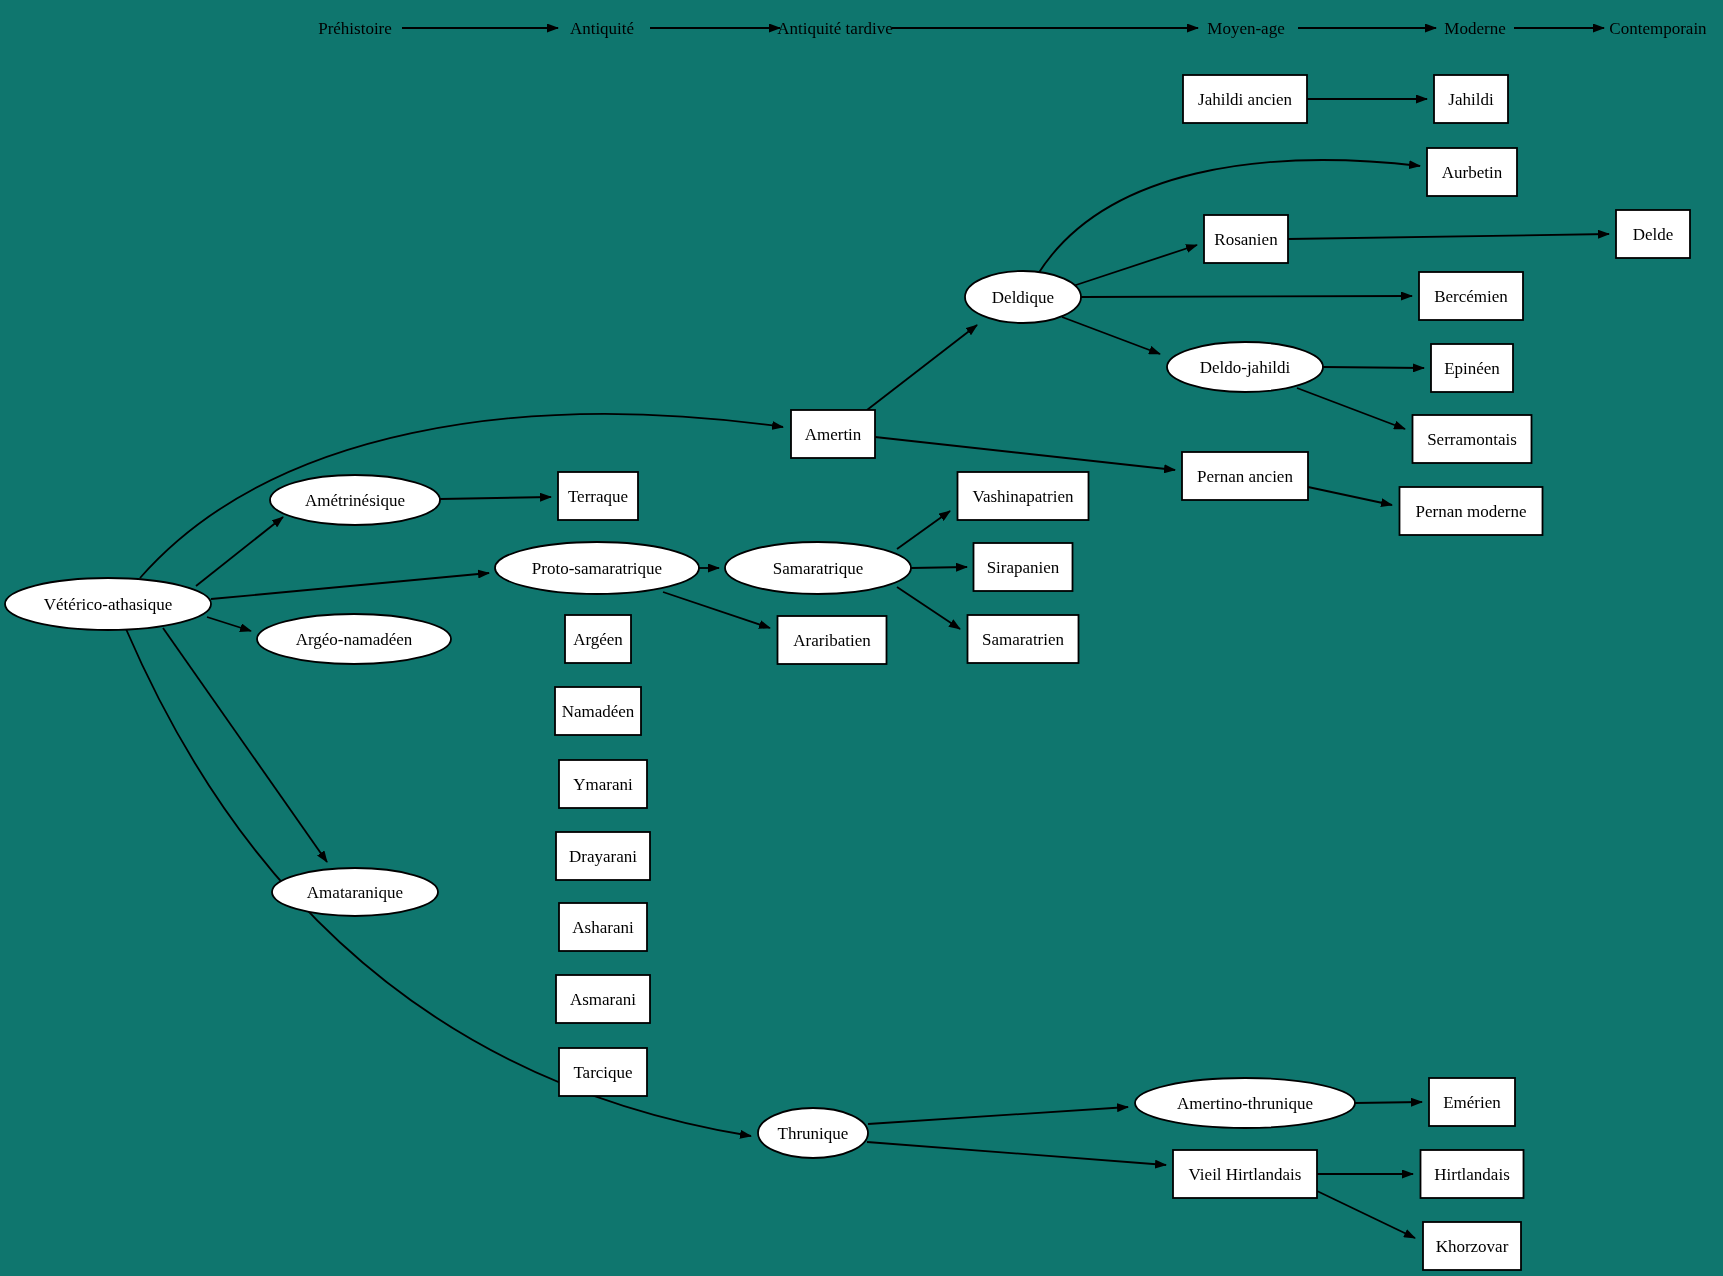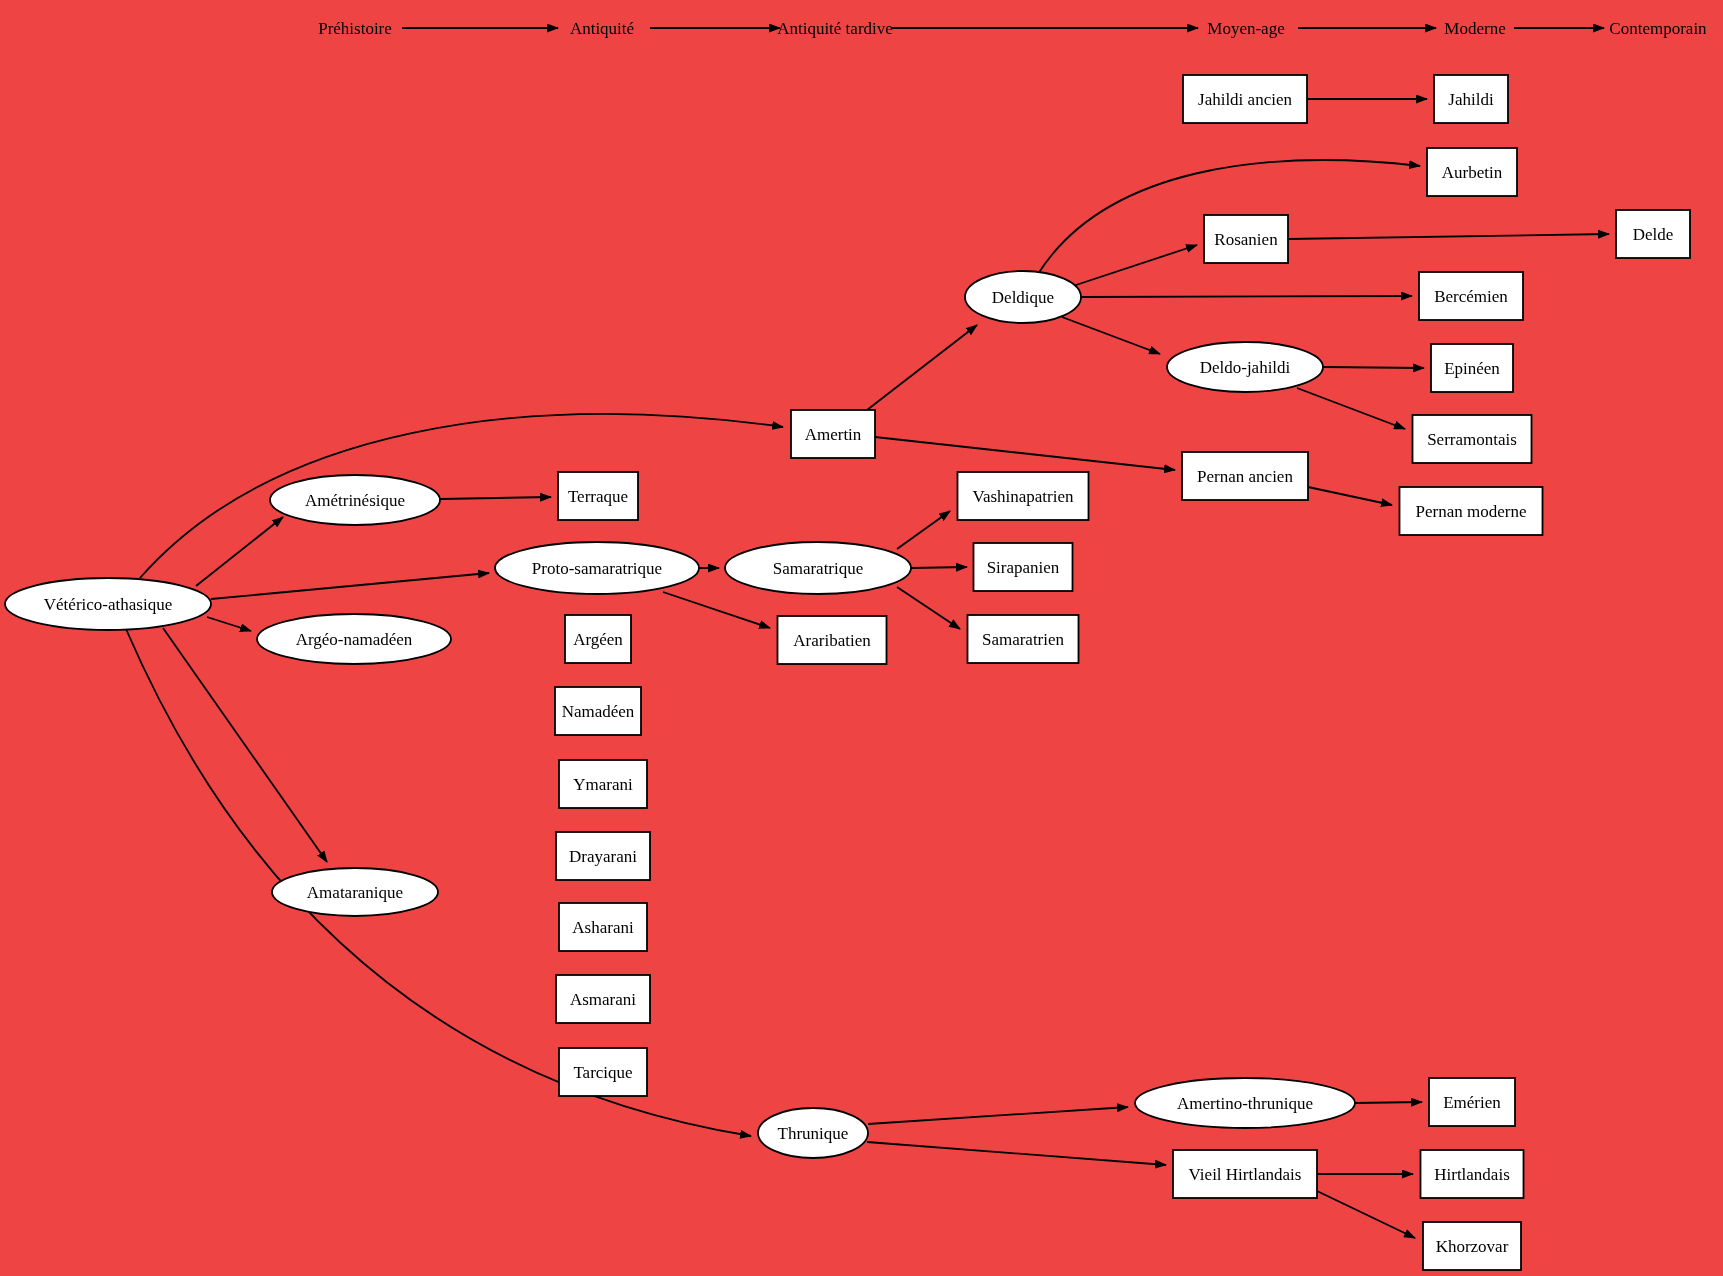--- a/index.html
+++ b/index.html
@@ -1,16 +1,16 @@
 <!DOCTYPE html>
 <html><head>
 <meta charset="utf-8">
 <style>
   html,body{margin:0;padding:0;background:#ffffff;}
-  .canvas{width:1723px;height:1276px;position:relative;background:#ef4444;}
+  .canvas{width:1723px;height:1276px;position:relative;background:#0f766e;}
   svg{display:block;}
   .edge{stroke:#000000;stroke-width:1.8;fill:none;}
   .shape{fill:#ffffff;stroke:#000000;stroke-width:1.8;}
   text{font-family:"Liberation Serif","DejaVu Serif",serif;font-size:17px;fill:#000000;}
 </style>
 </head>
 <body>
 
 <div class="canvas">
   <svg width="1723" height="1276" viewBox="0 0 1723 1276" xmlns="http://www.w3.org/2000/svg">

